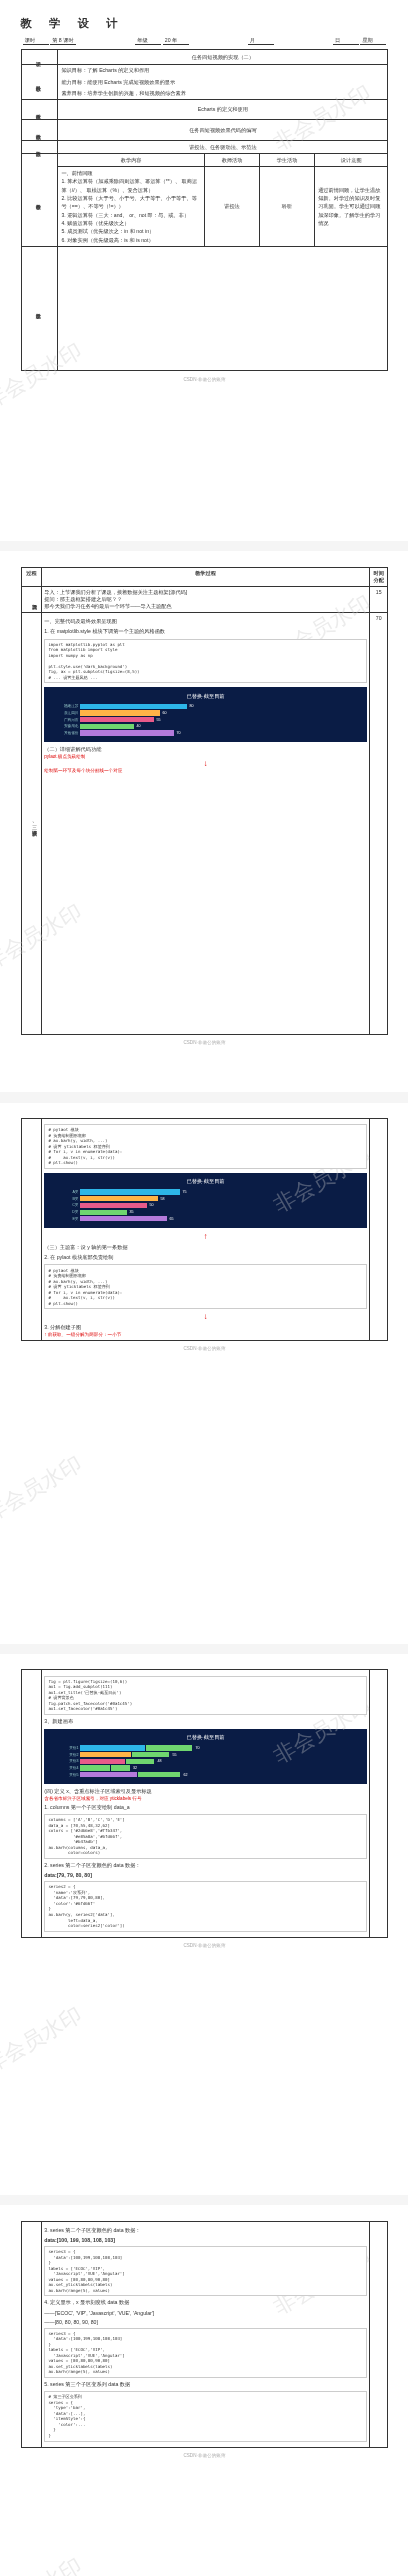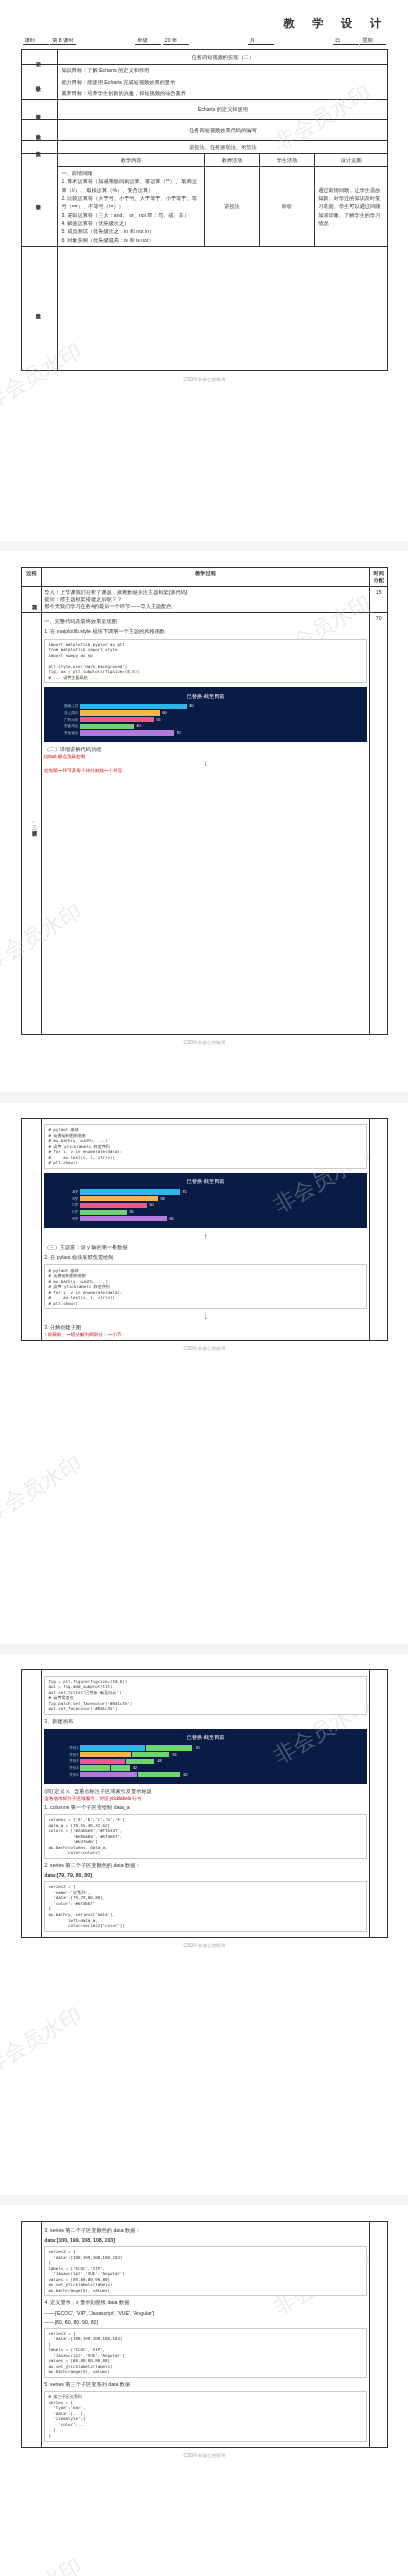--- a/index.html
+++ b/index.html
@@ -23,25 +23,26 @@
     position: absolute;
     font-size: 21.6px;
     color: rgba(200,200,200,0.35);
     transform: rotate(-30deg);
     pointer-events: none;
     font-weight: 400;
     white-space: nowrap;
     font-family: "Microsoft YaHei", sans-serif;
   }
   .title-main {
-    text-align: right;
+    text-align: left;
     font-size: 11.3px;
     font-weight: bold;
     letter-spacing: 7.2px;
     margin-bottom: 6.2px;
+    font-family: Liberation Serif, serif;
   }
   .header-line {
     display: flex;
     font-size: 5.2px;
     margin-bottom: 4.1px;
     justify-content: space-between;
     padding: 0 2.1px;
   }
   .header-line span { border-bottom: 0.5px solid #333; padding: 0 2.1px; min-width: 26px; display: inline-block; }
   table.design {

